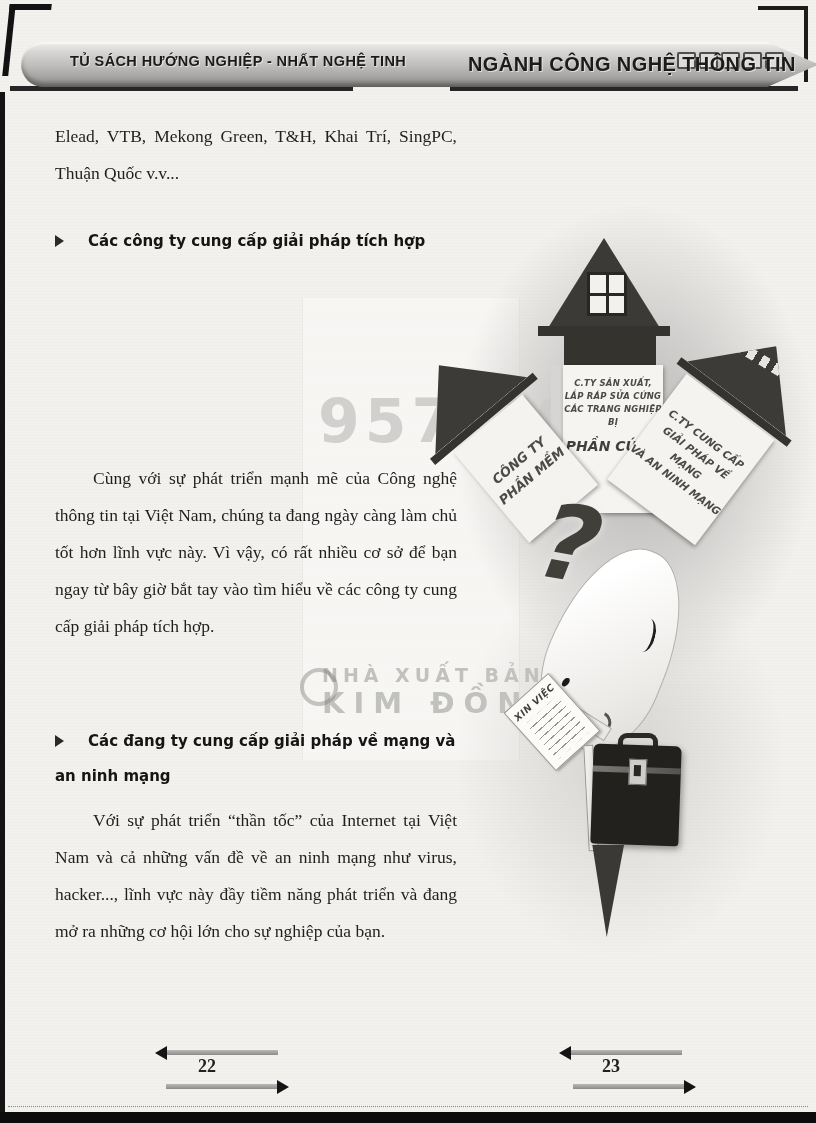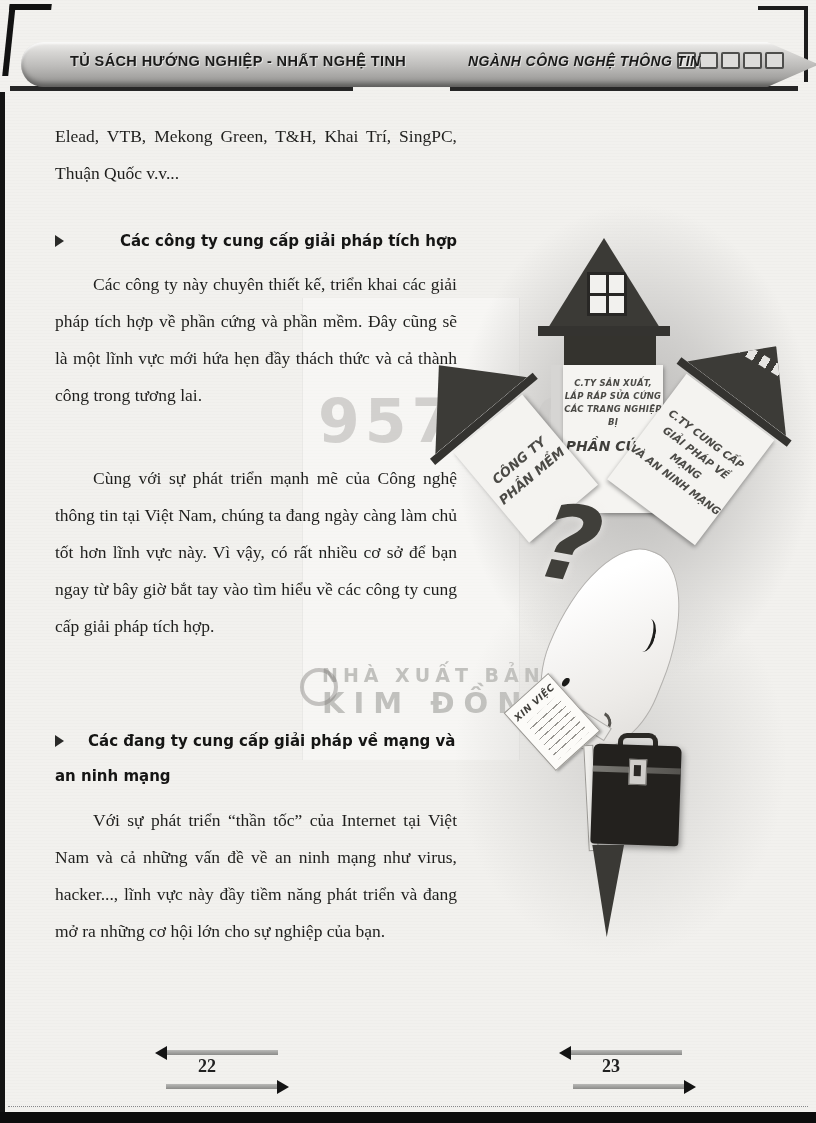--- a/index.html
+++ b/index.html
@@ -29,21 +29,21 @@
     clip-path:polygon(0 0,93.5% 0,100% 50%,93.5% 100%,0 100%);
     box-shadow:inset 0 2px 2px rgba(255,255,255,.7), inset 0 -4px 5px rgba(0,0,0,.35);
   }
   .bar-window{top:10px;width:15px;height:13px;background:#dddcda;border:2px solid #4e4e4c;border-radius:2px;}
   .hdr-title{
     top:11px;font-family:"Liberation Sans","DejaVu Sans",sans-serif;font-weight:bold;
     font-size:14.5px;letter-spacing:.4px;color:#1b1b1a;text-align:center;
     text-shadow:1px 1px 0 rgba(255,255,255,.55);white-space:nowrap;
   }
   .hdr-title.l{left:49px;width:310px;}
-  .hdr-title.r{left:447px;width:216px;font-size:14px;font-style:italic;}
+  .hdr-title.r{left:447px;width:216px;font-size:20px;}
 
   
   .stamp-box{left:302px;top:298px;width:216px;height:462px;background:rgba(252,252,250,.5);
     border-left:1px solid rgba(0,0,0,.05);border-right:1px solid rgba(0,0,0,.05);}
   .wm-number{left:318px;top:386px;font-family:"DejaVu Sans",sans-serif;font-weight:bold;
     font-size:60px;letter-spacing:5px;color:rgba(150,148,145,.38);white-space:nowrap;}
   .wm-pub{left:322px;top:664px;width:220px;text-align:center;font-family:"DejaVu Sans",sans-serif;
     font-weight:bold;color:rgba(120,118,114,.42);}
   .wm-pub-1{font-size:19px;letter-spacing:5px;white-space:nowrap;}
   .wm-pub-2{font-size:29px;letter-spacing:9px;white-space:nowrap;}
@@ -206,26 +206,25 @@
     <div class="abs briefcase">
       <div class="case-band"></div>
       <div class="clasp-outer"></div>
       <div class="clasp-inner"></div>
     </div>
     <div class="abs leg"></div>
   </div>
 
   <div class="abs bodycol noindent" style="top:118px;">Elead, VTB, Mekong Green, T&amp;H, Khai Trí, SingPC, Thuận Quốc v.v...</div>
 
-  <div class="abs sect" style="top:224px;text-align:right;">
+  <div class="abs sect" style="top:224px;">
     <span class="bullet"></span>
     <span>Các công ty cung cấp giải pháp tích hợp</span>
   </div>
 
-  <div class="abs bodycol indent" style="top:266px;">Các công ty này chuyên thiết kế, triển khai các giải pháp tích hợp về phần cứng và phần mềm. Đây cũng sẽ là một lĩnh vực mới hứa hẹn đầy thách thức và cả thành công trong tương lai.</div>
 
   <div class="abs bodycol indent" style="top:460px;">Cùng với sự phát triển mạnh mẽ của Công nghệ thông tin tại Việt Nam, chúng ta đang ngày càng làm chủ tốt hơn lĩnh vực này. Vì vậy, có rất nhiều cơ sở để bạn ngay từ bây giờ bắt tay vào tìm hiểu về các công ty cung cấp giải pháp tích hợp.</div>
 
   <div class="abs sect" style="top:724px;">
     <span class="bullet"></span>
     <span>Các đang ty cung cấp giải pháp về mạng và an ninh mạng</span>
   </div>
 
   <div class="abs bodycol indent" style="top:802px;">Với sự phát triển “thần tốc” của Internet tại Việt Nam và cả những vấn đề về an ninh mạng như virus, hacker..., lĩnh vực này đầy tiềm năng phát triển và đang mở ra những cơ hội lớn cho sự nghiệp của bạn.</div>
 

